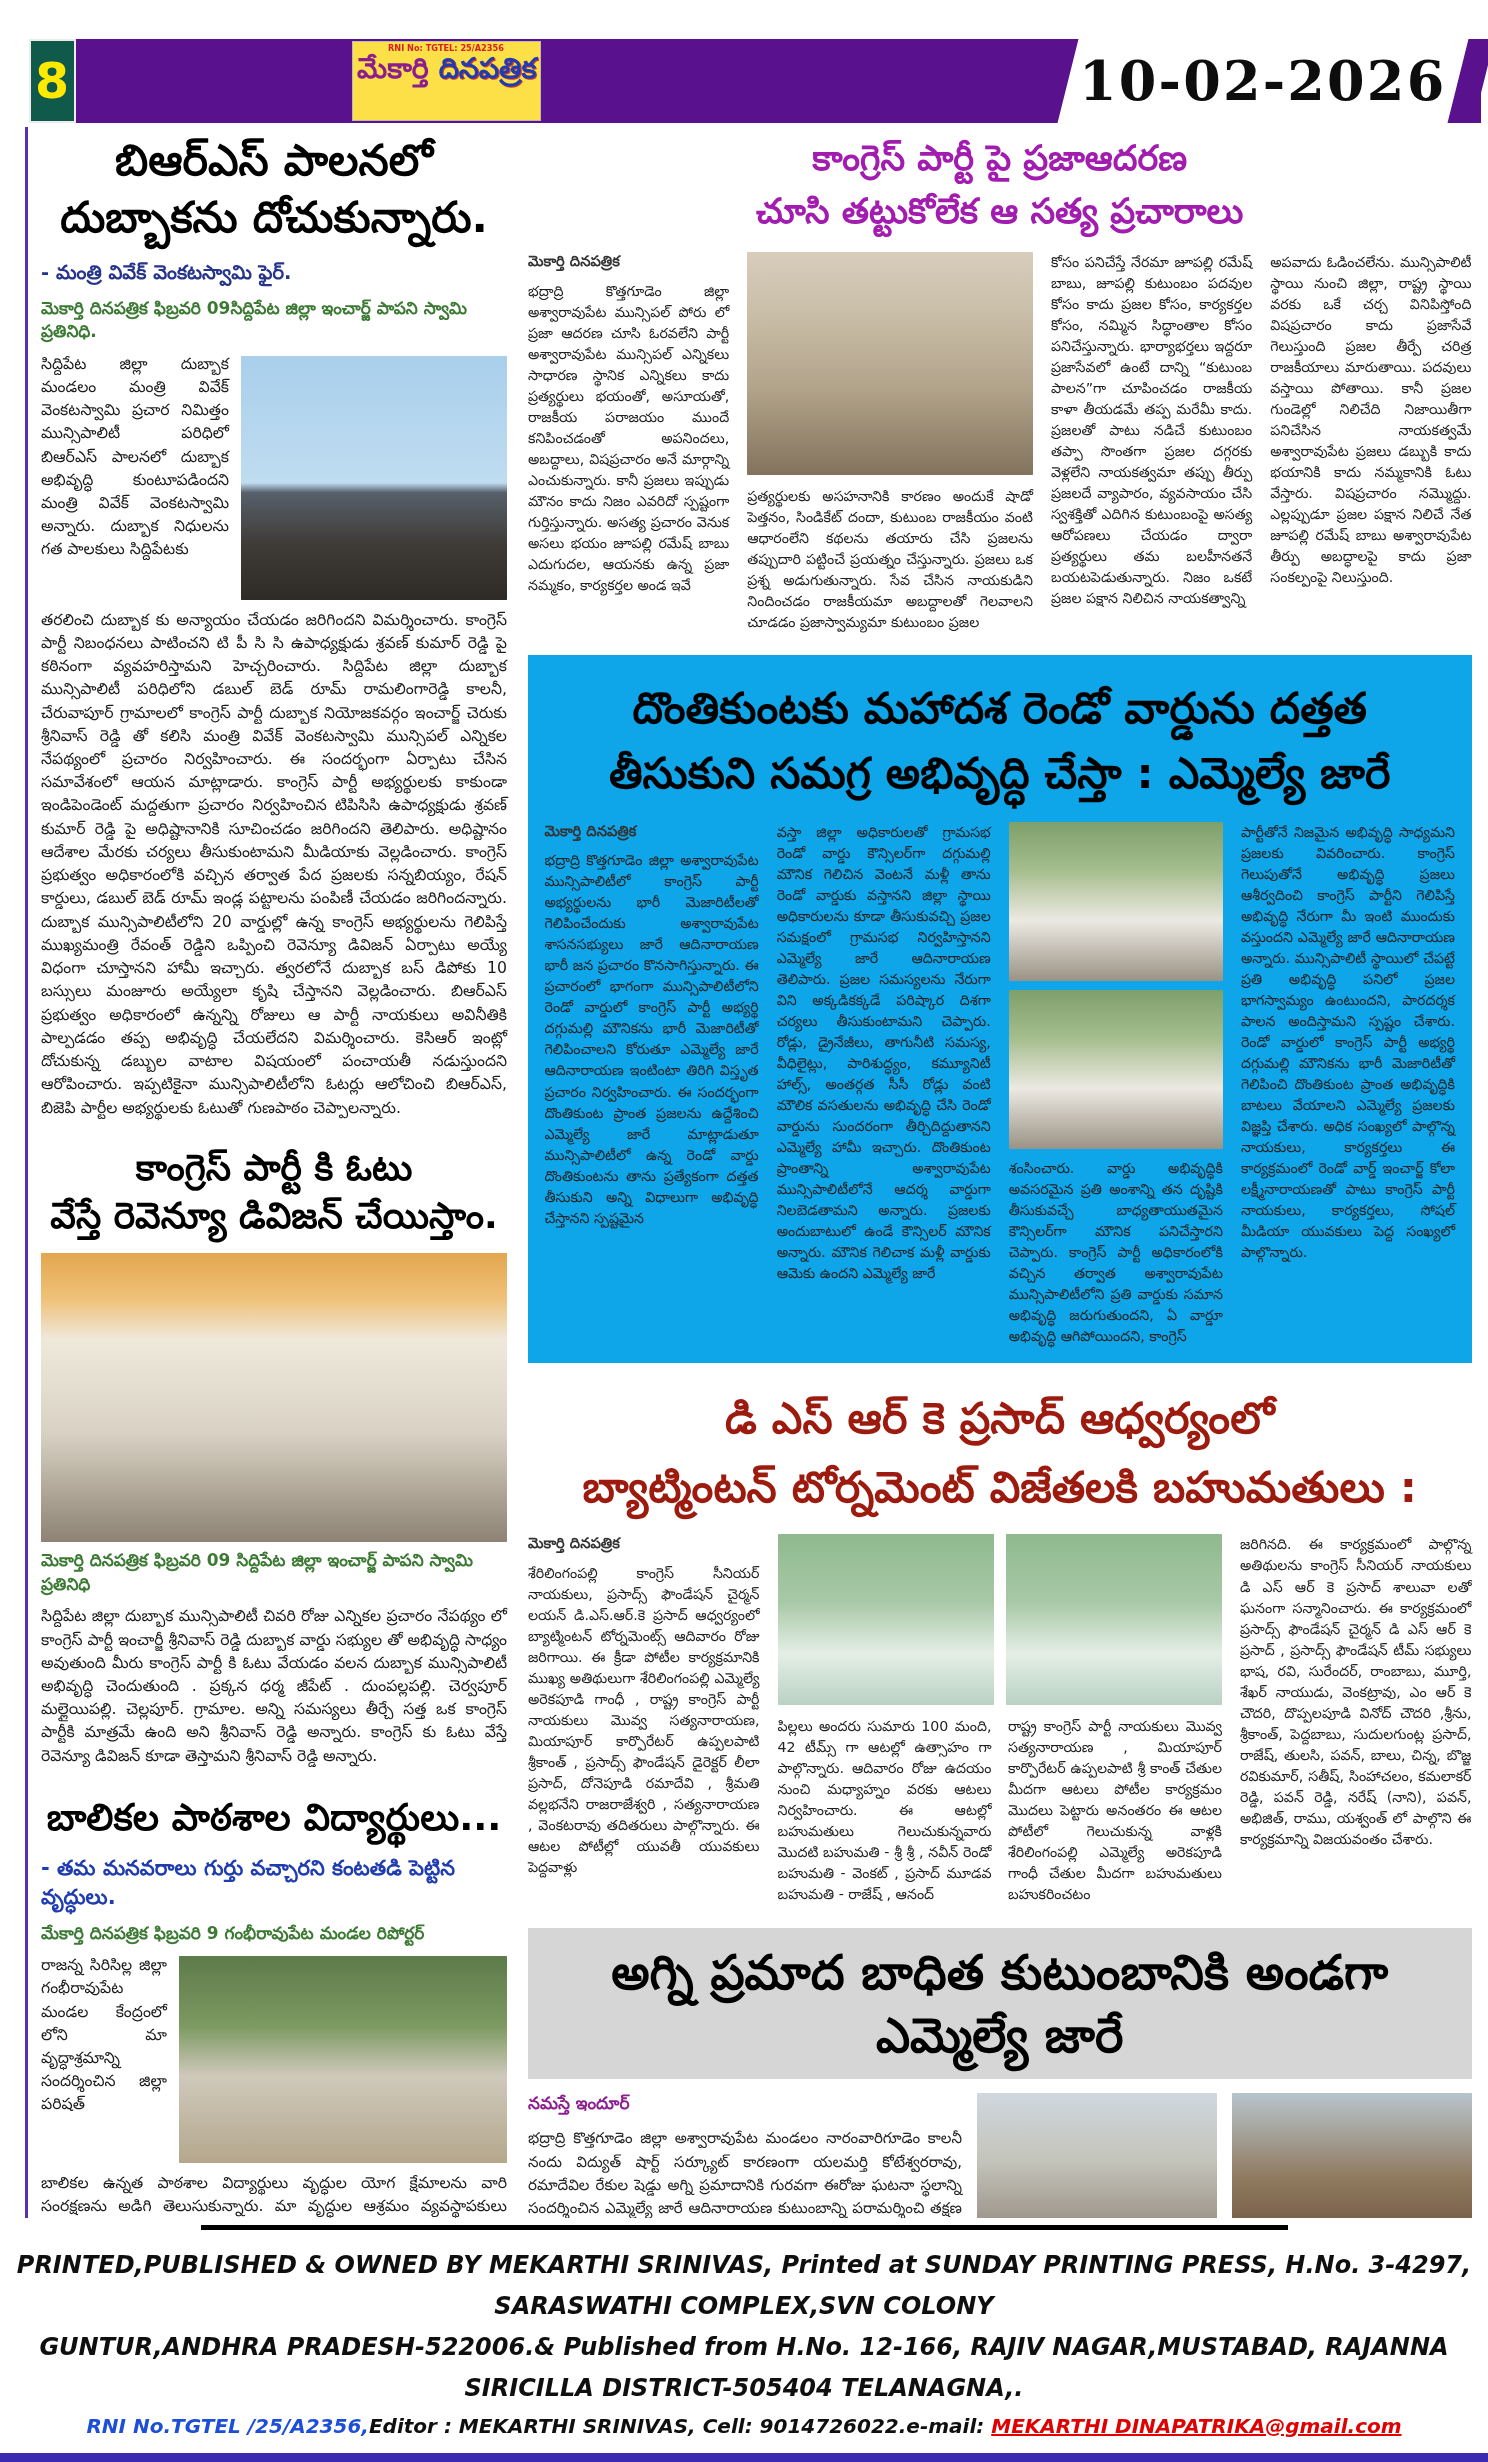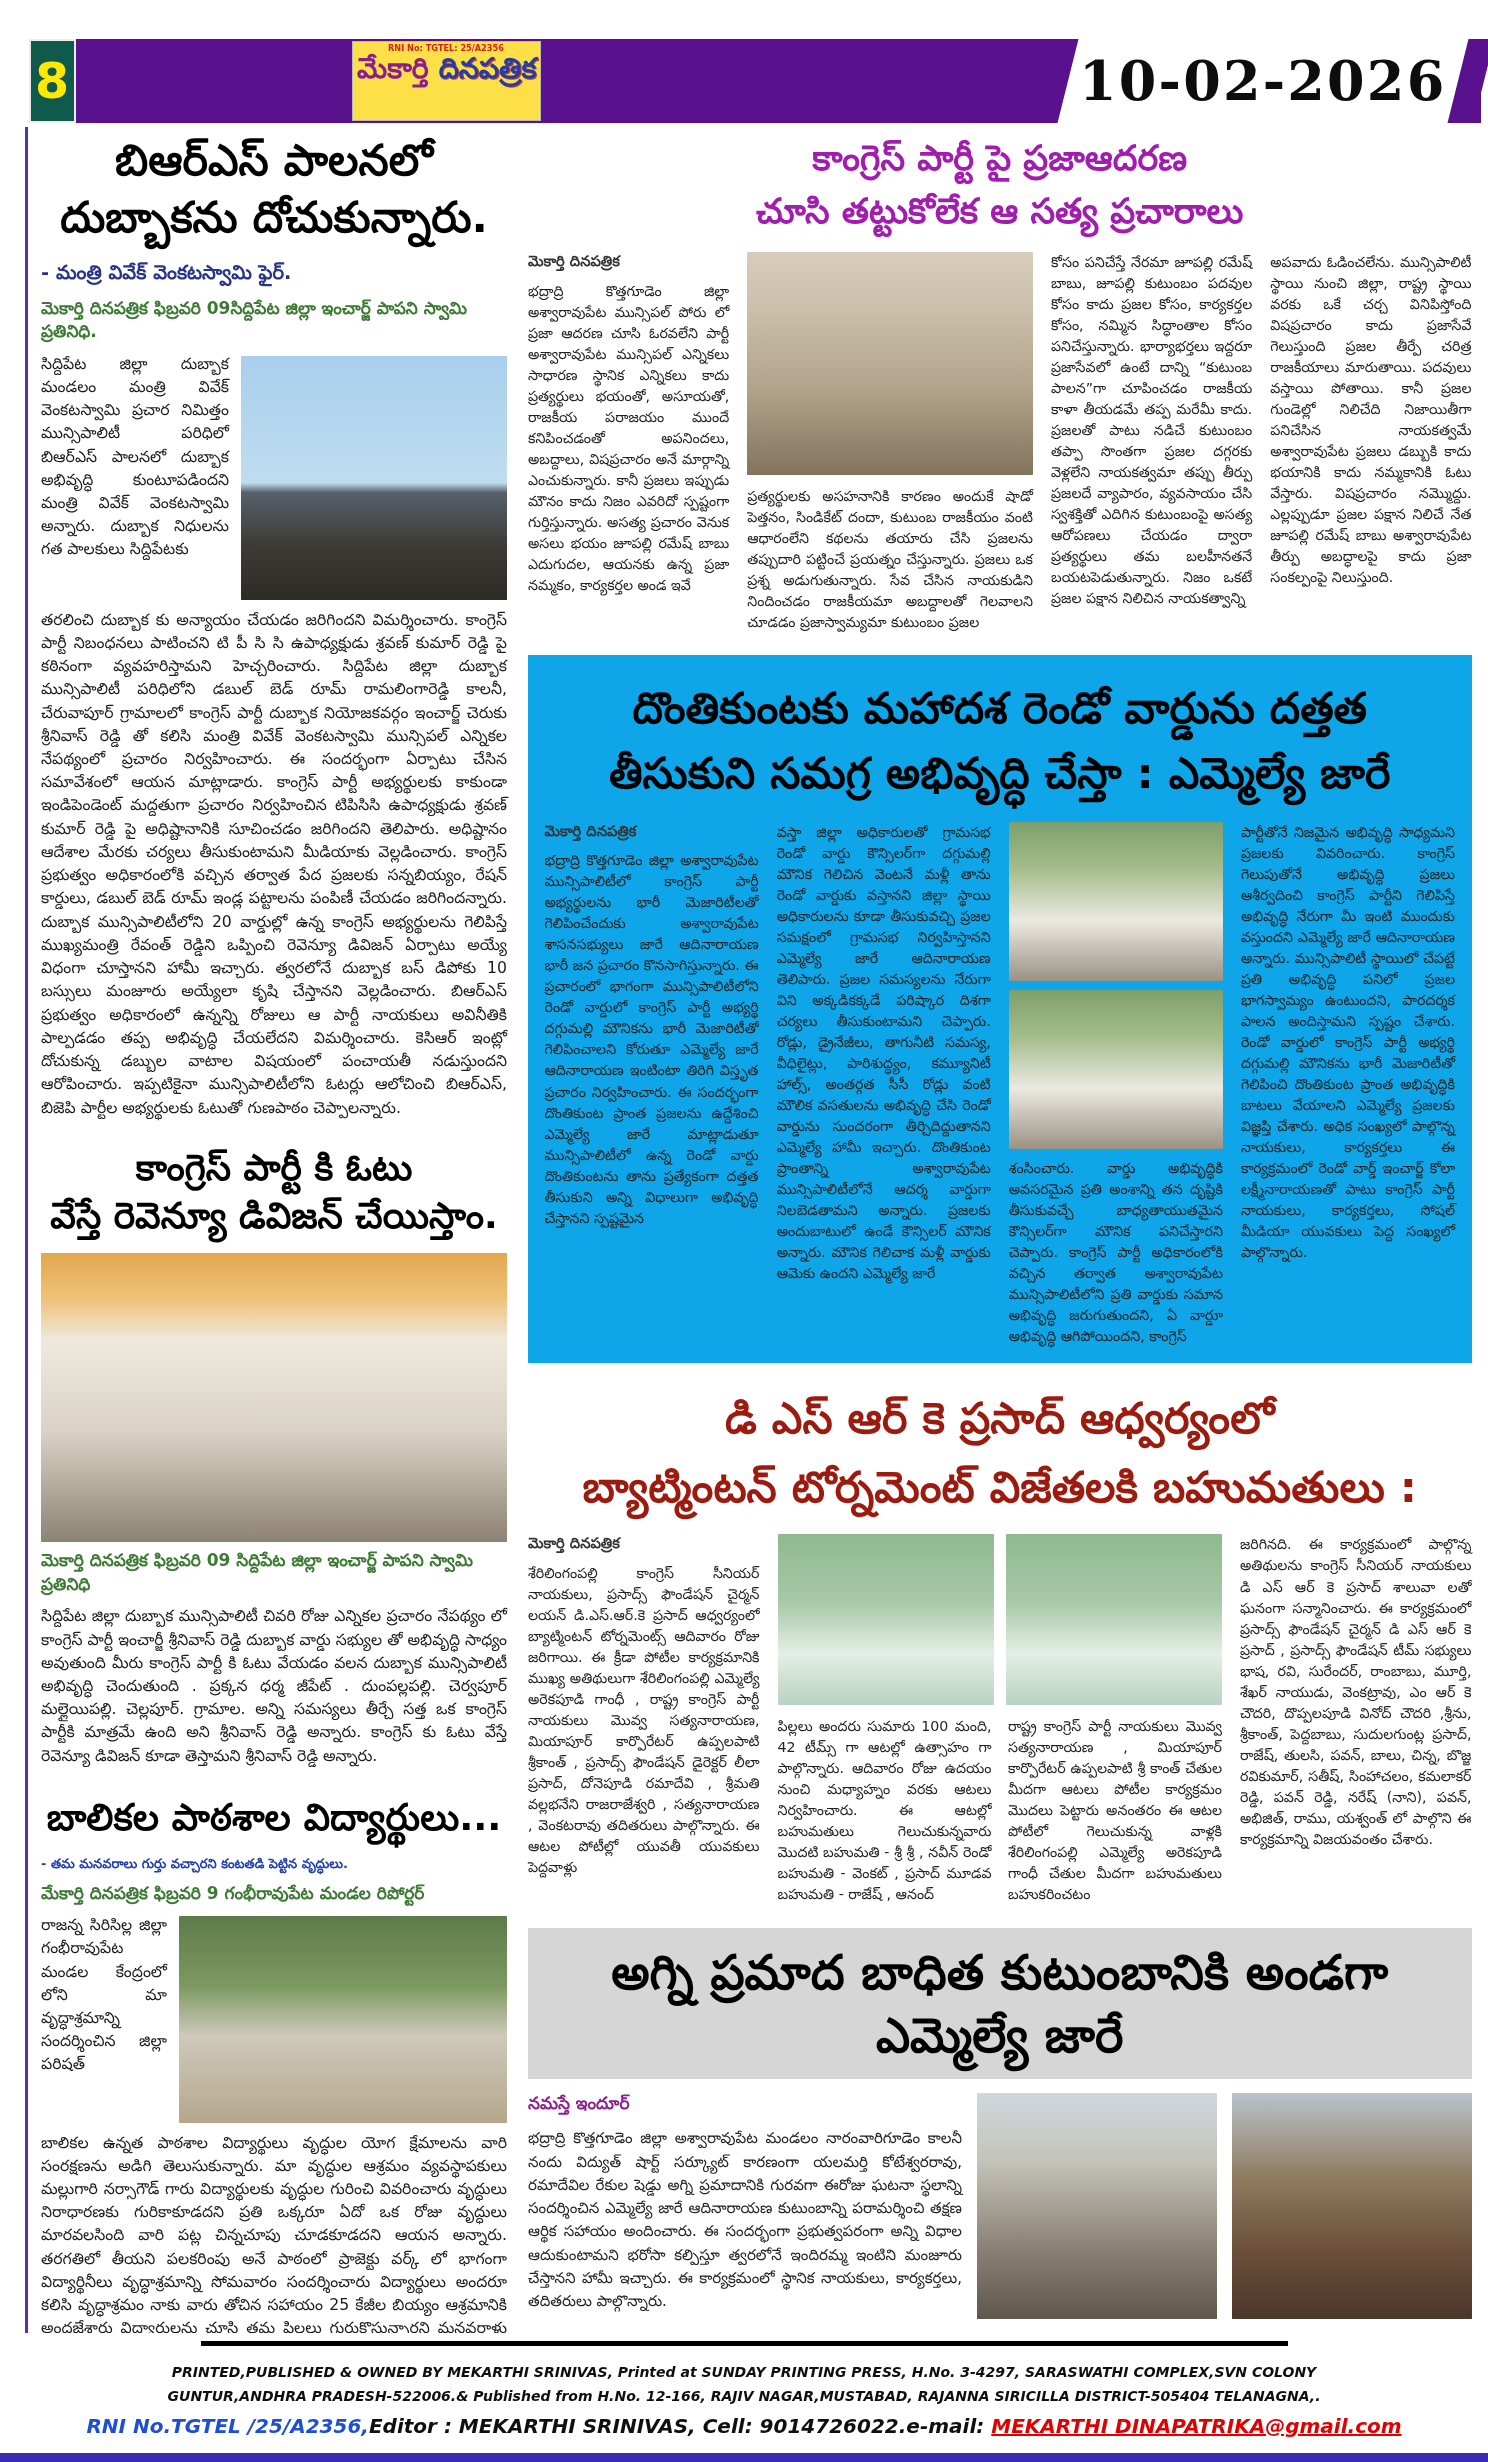--- a/index.html
+++ b/index.html
@@ -34,21 +34,21 @@
   .hl{font-weight:bold;color:#000;text-align:center;margin:0;}
   .hl-a{font-size:43px;line-height:1.32;}
   .byline{color:#27348b;font-size:19.5px;font-weight:bold;margin:15px 0 9px;}
   .dateline{color:#3c7a34;font-size:17px;font-weight:bold;margin:7.5px 0;line-height:1.4;}
   .body{font-size:15.7px;line-height:1.48;color:#1a1a1a;text-align:justify;margin:0 0 7.5px;}
   .clearfix::after{content:"";display:block;clear:both;}
 
   .l-art{margin-bottom:25.5px;}
   .hl-b{font-size:36px;line-height:1.34;}
   .hl-c{font-size:37px;line-height:1.4;}
-  .subhead{color:#1f3db0;font-size:13px;font-weight:bold;margin:12px 0 4.5px;}
+  .subhead{color:#1f3db0;font-size:21px;font-weight:bold;margin:12px 0 4.5px;}
 
   
   .ph{background-color:#cfc6b8;background-size:cover;border-radius:0.7px;}
   .tex{background-image:repeating-linear-gradient(90deg,rgba(255,255,255,.18) 0 10.5px,rgba(30,25,20,.14) 10.5px 21px);}
   .ph-a{float:right;width:266px;height:244px;margin:4.5px 0 7.5px 12px;
         background-image:linear-gradient(180deg,#a9cfec 0%,#bfdcf0 52%,#57606b 56%,#3e3a35 78%,#2e2b27 100%);}
   .ph-b{width:100%;height:289px;margin:12px 0 6px;
         background-image:linear-gradient(180deg,#e3a64f 0%,#efc27a 16%,#efe9dc 30%,#d9d2c4 62%,#8d8273 100%);}
   .ph-c{float:right;width:328px;height:207px;margin:3px 0 7.5px 12px;
         background-image:linear-gradient(180deg,#5d7a4a 0%,#7d9a62 34%,#cfc9bb 58%,#b4a78c 100%);}
@@ -81,21 +81,21 @@
   .fire-hl{font-size:48px;line-height:1.3;}
   .fire-row{display:flex;gap:15px;margin-top:13.5px;}
   .fire-text{flex:0 0 46%;}
   .magenta{color:#8c2090;font-size:17px;font-weight:bold;margin:0 0 10.5px;}
   .fire-body{font-size:15px;line-height:1.55;}
 
   
   .footer{position:absolute;left:0;right:0;bottom:9px;background:#ffffff;z-index:6;
           text-align:center;padding:7.5px 0 10.5px;}
   .frule{height:5.2px;background:#000;width:1087px;margin:0 auto 15px;}
-  .fline{font-weight:bold;font-style:italic;font-size:14px;line-height:1.7;color:#0f0f0f;margin:0;}
+  .fline{font-weight:bold;font-style:italic;font-size:24px;line-height:1.7;color:#0f0f0f;margin:0;}
   .fline2{font-size:20px;}
   .rni{color:#1d4ed8;text-align:right;}
   .email{color:#e00000;text-decoration:underline;}
 </style>
 </head>
 <body>
 
 <div class="page">
 
   <header class="hdr">

